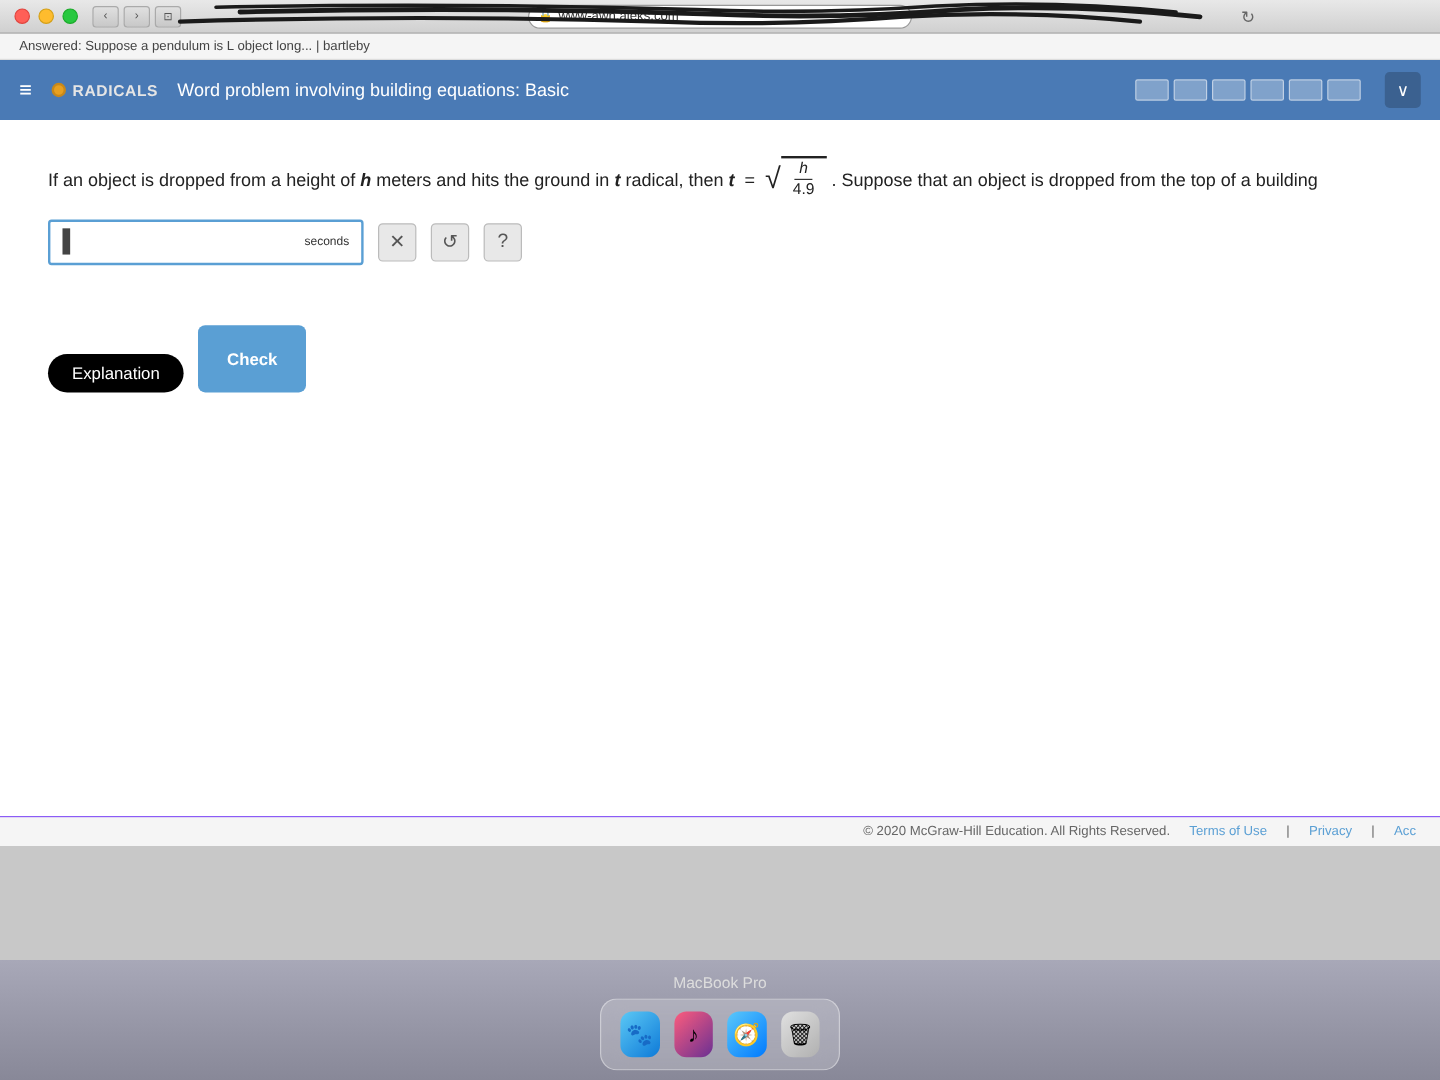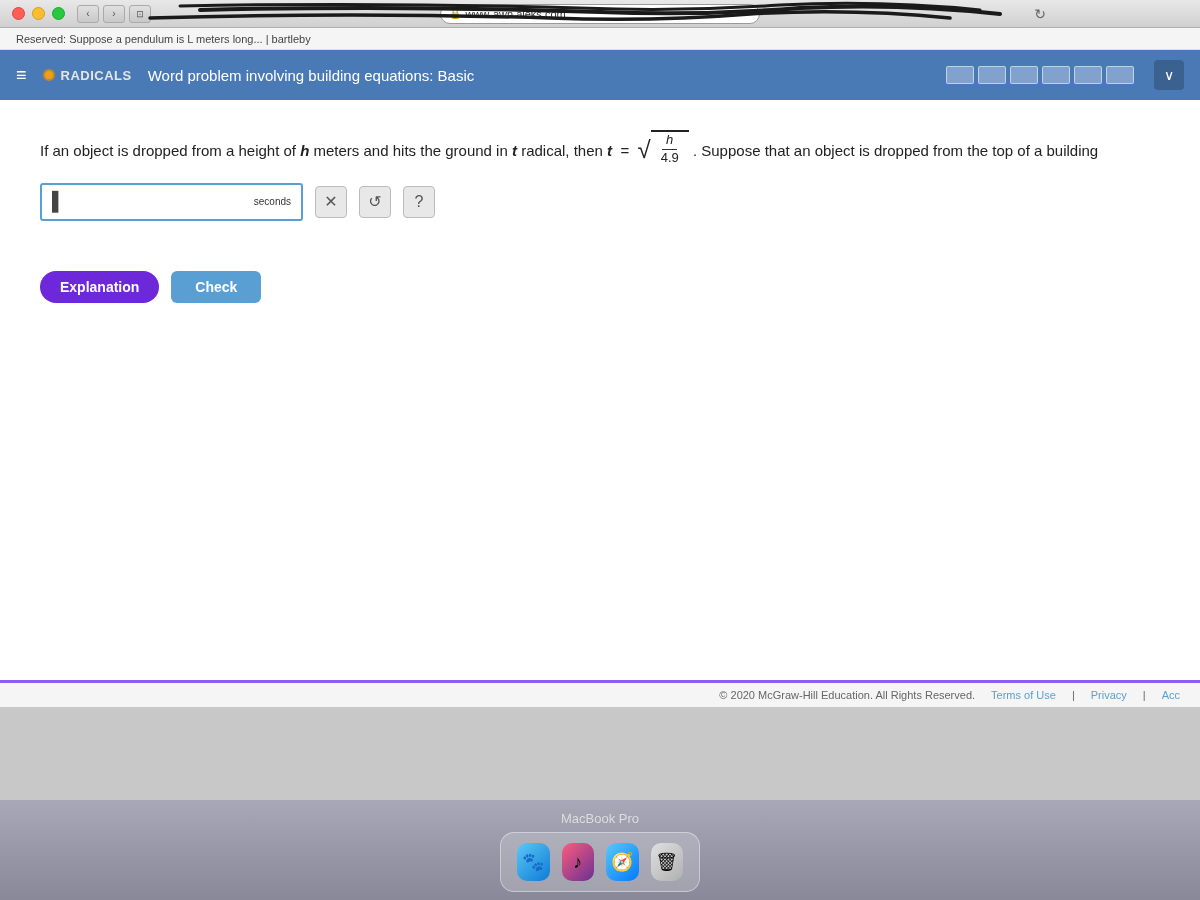--- a/index.html
+++ b/index.html
@@ -269,45 +269,46 @@
 
     
     .bottom-buttons {
       display: flex;
       gap: 12px;
       margin-top: 20px;
       padding-top: 20px;
     }
 
     .explanation-btn {
-      background: #6d28d9;
+      background: #000000;
       color: white;
       border: none;
       border-radius: 20px;
       padding: 8px 20px;
       font-size: 14px;
       cursor: pointer;
-      font-weight: 700;
+      font-weight: 400;
+      margin-top: 24px;
     }
 
     .check-btn {
       background: #5a9fd4;
       color: white;
       border: none;
       border-radius: 6px;
       padding: 8px 24px;
       font-size: 14px;
       cursor: pointer;
       font-weight: 600;
     }
 
     
     .footer {
       background: #f5f5f5;
-      border-top: 3px solid #8b5cf6;
+      border-top: 1px solid #8b5cf6;
       padding: 6px 20px;
       font-size: 11px;
       color: #666;
       display: flex;
       justify-content: flex-end;
       gap: 16px;
     }
 
     .footer a {
       color: #5a9fd4;
@@ -452,21 +453,21 @@
     <div class="url-bar">
       <span class="lock-icon">🔒</span>
       <span>www-awn.aleks.com</span>
     </div>
   </div>
 
   <div class="reload-btn">↻</div>
 </div>
 
 <div class="answer-bar">
-  <span>Reserved: Suppose a pendulum is L meters long... | bartleby</span>
+  <span>Answered: Suppose a pendulum is L object long... | bartleby</span>
 </div>
 
 <div class="aleks-header">
   <span class="hamburger-icon">≡</span>
 
   <div class="radicals-label">
     <div class="radicals-dot"></div>
     <span class="radicals-text">RADICALS</span>
   </div>
 

